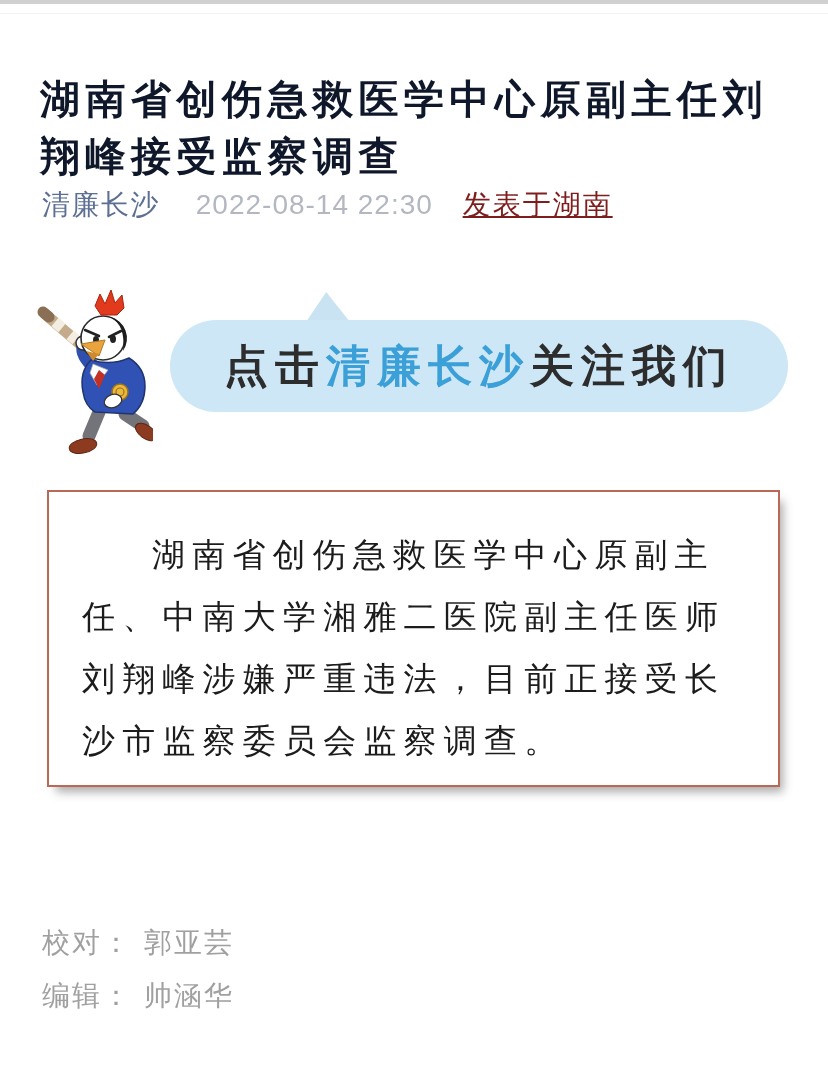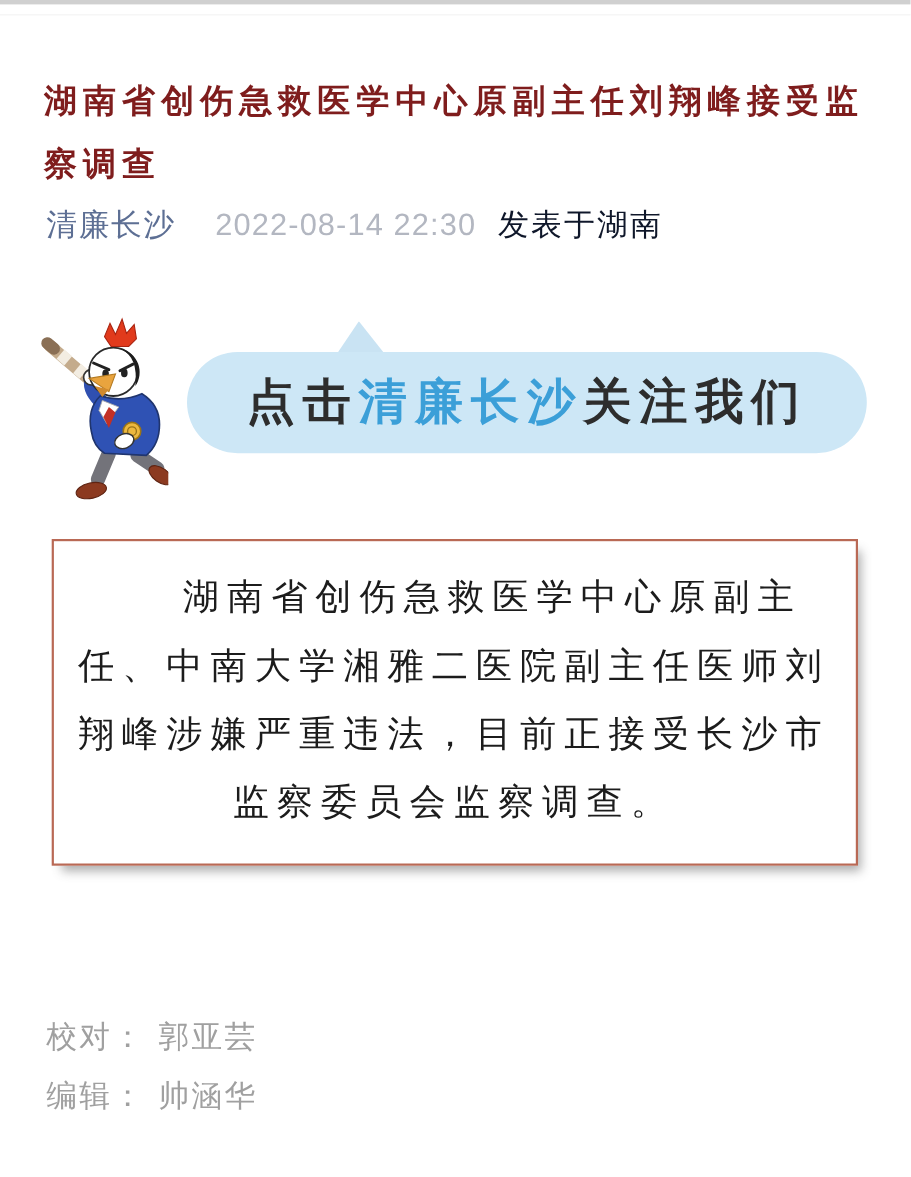--- a/index.html
+++ b/index.html
@@ -23,39 +23,39 @@
   .top-hairline {
     position: absolute;
     left: 0; top: 13px;
     width: 828px; height: 1px;
     background: #f2f2f2;
   }
   .article-title {
     position: absolute;
     left: 40px; top: 44px;
     width: 748px;
-    font-size: 30px;
+    font-size: 40px;
     line-height: 57px;
     font-weight: bold;
     letter-spacing: 5.5px;
-    color: #7f1d1d;
+    color: #0f172a;
     word-break: normal;
     line-break: strict;
   }
   .byline {
     position: absolute;
     left: 42px; top: 188px;
     width: 748px;
     font-size: 28px;
     line-height: 34px;
     white-space: nowrap;
   }
   .byline .account { color: #5d6f94; letter-spacing: 1.5px; cursor: pointer; }
   .byline .dt { color: #b3b7c1; margin-left: 28px; letter-spacing: 1px; }
-  .byline .loc { color: #0f172a; margin-left: 12px; letter-spacing: 2px; }
+  .byline .loc { color: #7f1d1d; margin-left: 22px; letter-spacing: 2px; text-decoration: underline; }
 
   .follow-banner {
     position: absolute;
     left: 0; top: 280px;
     width: 828px; height: 190px;
   }
   .mascot {
     position: absolute;
     left: 33px; top: 8px;
     width: 120px; height: 170px;
@@ -87,29 +87,28 @@
     position: absolute;
     left: 47px; top: 490px;
     width: 733px; height: 297px;
     box-sizing: border-box;
     border: 2px solid #b96955;
     background: #ffffff;
     box-shadow: 6px 8px 9px -3px rgba(70,70,70,0.45);
     padding: 20px 23px 0 21px;
   }
   .highlight-box p {
-    margin: 0;
+    margin: 12px;
     font-size: 33px;
     line-height: 62px;
     letter-spacing: 7.2px;
     color: #1c1c1c;
     text-indent: 70px;
     word-break: normal;
     line-break: strict;
-    text-align: center;
   }
 
   .credits {
     position: absolute;
     left: 42px; top: 928px;
     font-size: 28px;
     color: #a0a0a0;
   }
   .credit-row {
     line-height: 30px;

